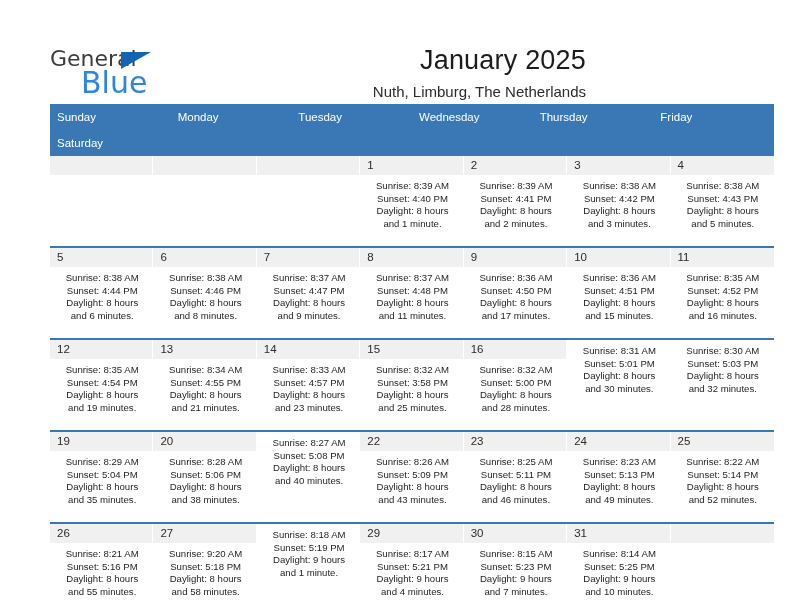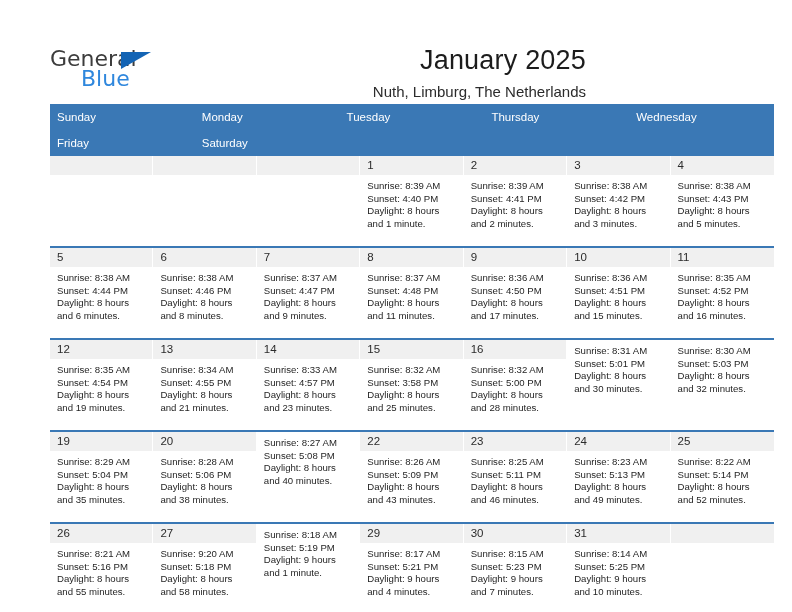--- a/index.html
+++ b/index.html
@@ -42,21 +42,21 @@
   .logo-triangle {
     position: absolute;
     left: 71px; top: 8px;
     width: 0; height: 0;
     border-left: 30px solid #1464b4;
     border-bottom: 17px solid transparent;
   }
   .logo-blue {
     position: absolute;
     left: 31px; top: 24px;
-    font-size: 22px;
+    font-size: 30px;
     color: #2f87dd;
     font-family: "DejaVu Sans", sans-serif;
   }
   .title-block { text-align: right; }
   .cal-title {
     font-size: 27px;
     color: #1c1c1c;
     font-weight: normal;
     line-height: 32px;
     letter-spacing: 0.2px;
@@ -68,21 +68,21 @@
     line-height: 18px;
   }
 
   
   .calendar {
     margin: 13px 34px 0 34px;
     width: 724px;
   }
   .weekdays {
     display: grid;
-    grid-template-columns: repeat(5, 1fr);
+    grid-template-columns: repeat(6, 1fr);
     background: #3a78b5;
   }
   .weekday {
     color: #ffffff;
     font-size: 11.5px;
     padding: 6px 0 6px 7px;
     line-height: 14px;
     white-space: nowrap;
   }
   .week {
@@ -105,20 +105,21 @@
     color: #2b2b2b;
     line-height: 15px;
     border-right: 1px solid #ffffff;
   }
   .day-cell:last-child .day-number-band { border-right: none; }
   .day-info {
     padding: 5px 6px 6px 7px;
     font-size: 9.6px;
     color: #1f1f1f;
     line-height: 12.6px;
+    text-align: center;
   }
   .day-info div { white-space: nowrap; }
   .day-cell.empty .day-number-band { background: #f0f0f0; }
 </style>
 </head>
 <body>
 
 <div class="page">
 
   <div class="top-bar">
@@ -131,22 +132,22 @@
       <div class="cal-title">January 2025</div>
       <div class="cal-subtitle">Nuth, Limburg, The Netherlands</div>
     </div>
   </div>
 
   <div class="calendar">
     <div class="weekdays">
         <div class="weekday">Sunday</div>
         <div class="weekday">Monday</div>
         <div class="weekday">Tuesday</div>
+        <div class="weekday">Wednesday</div>
         <div class="weekday">Thursday</div>
-        <div class="weekday">Wednesday</div>
         <div class="weekday">Friday</div>
         <div class="weekday">Saturday</div>
       </div>
     <div id="weeks-container">
         <div class="week">
           <div class="day-cell empty">
             <div class="day-number-band"></div>
           </div>
           <div class="day-cell empty">
             <div class="day-number-band"></div>

